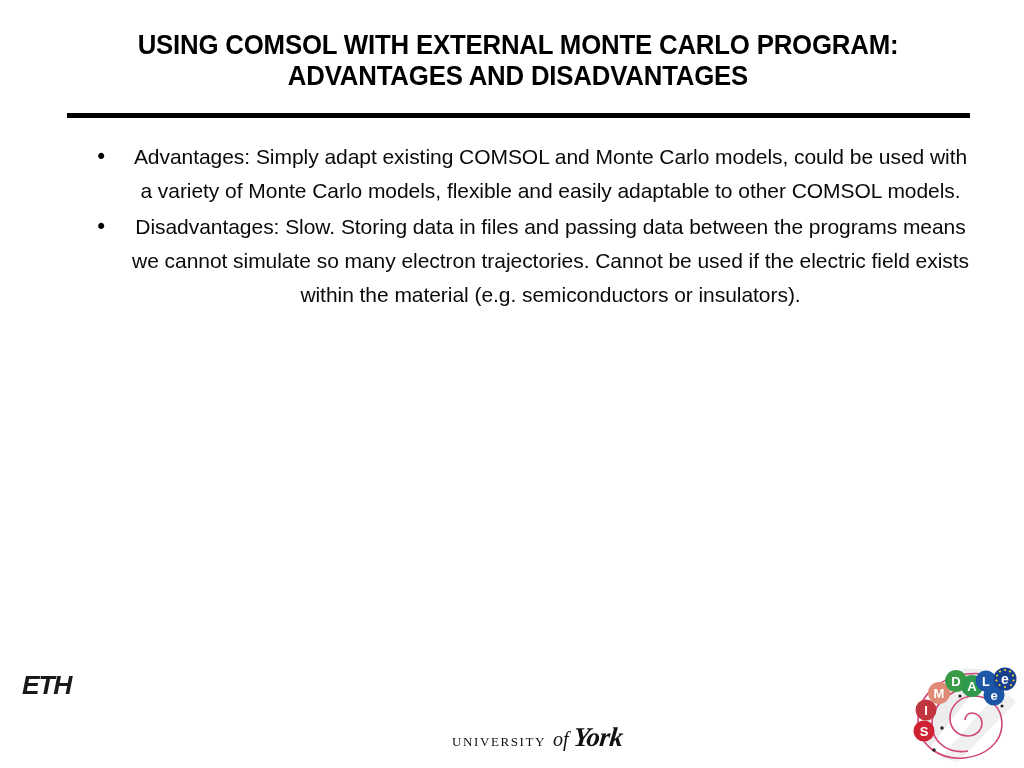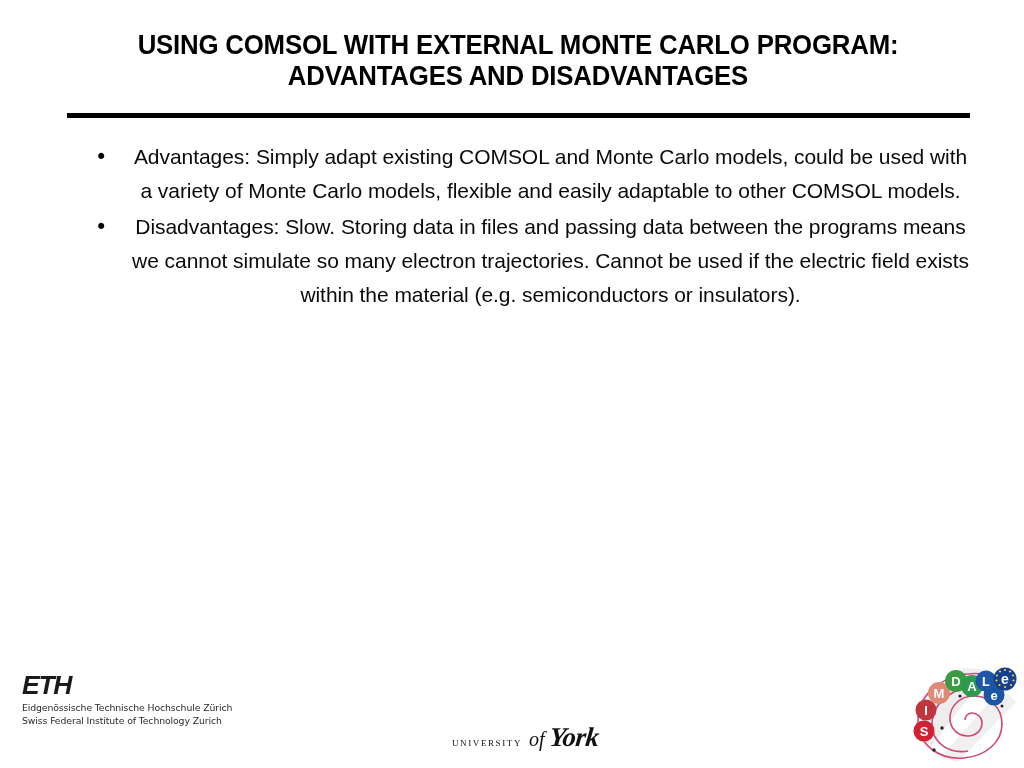--- a/index.html
+++ b/index.html
@@ -110,21 +110,21 @@
     position: absolute;
     left: 452px;
     top: 722px;
     height: 34px;
     display: flex;
     align-items: baseline;
     color: #111111;
   }
   #york-university {
     font-family: "Liberation Serif", serif;
-    font-size: 13px;
+    font-size: 18px;
     letter-spacing: 1.6px;
     font-variant: small-caps;
     text-transform: lowercase;
   }
   #york-of {
     font-family: "Liberation Serif", serif;
     font-style: italic;
     font-size: 20px;
     margin-left: 7px;
     text-align: right;
@@ -175,24 +175,20 @@
 
   <div class="bullet-row">
     <span class="bullet-marker">•</span>
     <span class="bullet-text">Disadvantages: Slow. Storing data in files and passing data between the programs means we cannot simulate so many electron trajectories. Cannot be used if the electric field exists within the material (e.g. semiconductors or insulators).</span>
   </div>
 
 </div>
 
 <div id="eth-logo">
   <div id="eth-wordmark">ETH</div>
-  <div id="eth-sub-wrap">
-    <span class="eth-sub">Eidgenössische Technische Hochschule Zürich</span>
-    <span class="eth-sub">Swiss Federal Institute of Technology Zurich</span>
-  </div>
 </div>
 
 <div id="york-logo">
   <span id="york-university">University</span>
   <span id="york-of">of</span>
   <span id="york-york">York</span>
 </div>
 
 <div id="ismdalee-logo">
   <svg width="114" height="104" viewBox="0 0 114 104" xmlns="http://www.w3.org/2000/svg">

